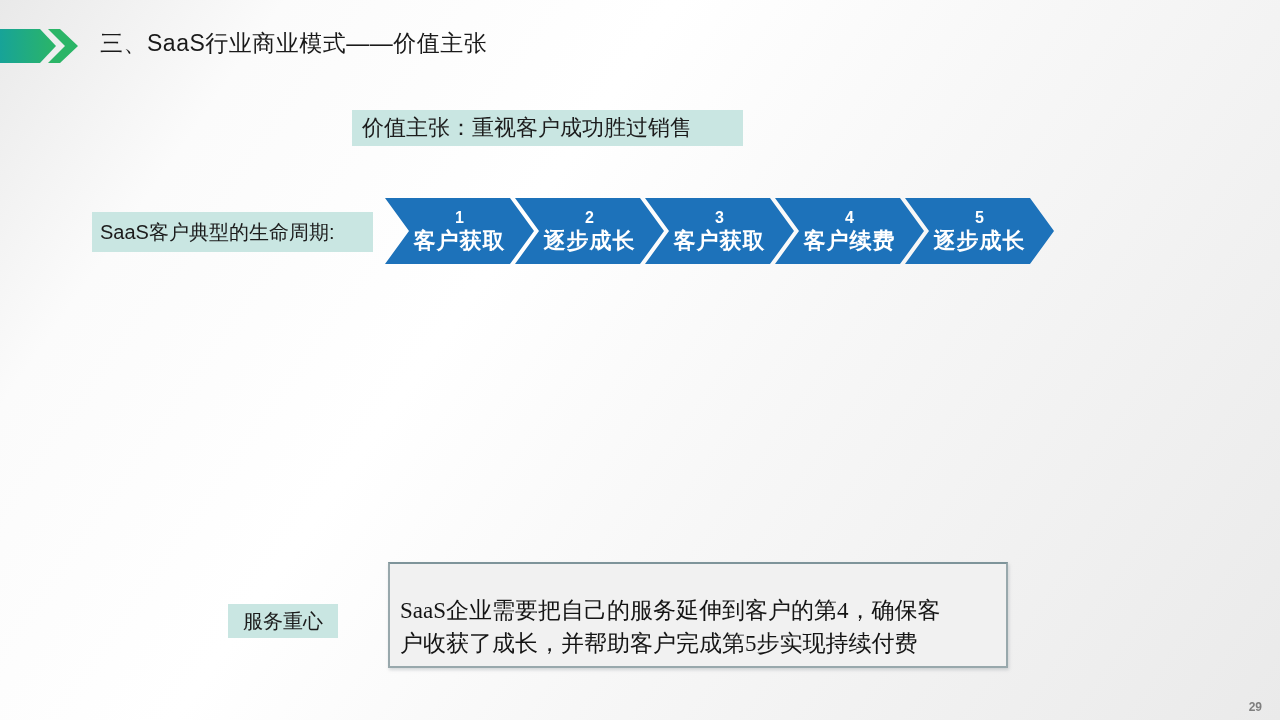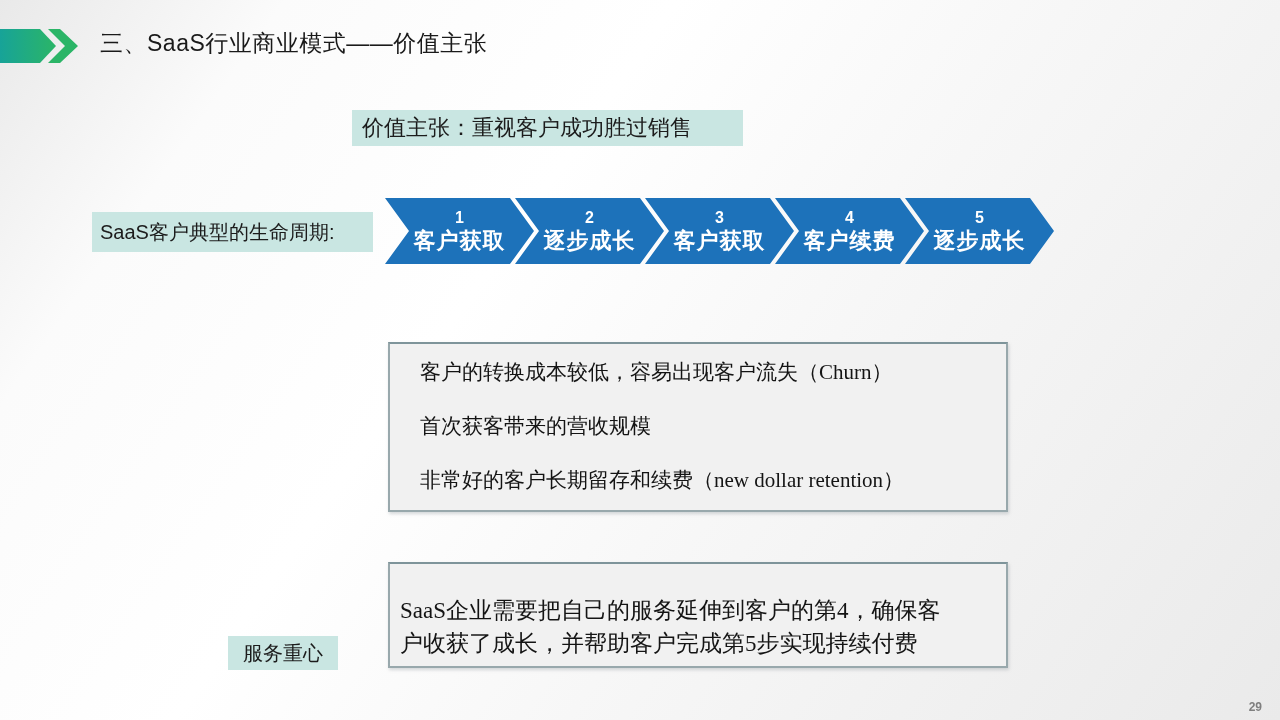--- a/index.html
+++ b/index.html
@@ -21,21 +21,21 @@
   }
 
   
   .teal {
     position:absolute; background:#c9e6e2; color:#1c1c1c;
     display:flex; align-items:center; font-size:20px;
   }
   .banner   { left:352px; top:110px; width:391px; height:36px; font-size:22px; padding-left:10px; }
   .lc-label { left:92px;  top:212px; width:281px; height:40px; padding-left:8px; }
   .core-label    { left:128px; top:364px; width:227px; height:38px; justify-content:center; }
-  .service-label { left:228px; top:636px; width:110px; height:34px; justify-content:center; }
+  .service-label { left:228px; top:604px; width:110px; height:34px; justify-content:center; }
 
   
   .chevrons { position:absolute; left:385px; top:198px; height:66px; display:flex; }
   .chevron {
     width:149px; height:66px; background:#1d72ba; color:#fff;
     clip-path:polygon(0 0, 125px 0, 100% 50%, 125px 100%, 0 100%, 24px 50%);
     display:flex; flex-direction:column; align-items:center; justify-content:center;
     text-align:center; font-weight:bold; line-height:1.15;
     filter:drop-shadow(1px 3px 2px rgba(90,105,120,.45));
   }
@@ -97,24 +97,19 @@
     <div class="chevron">
       <span class="num">4</span>
       <span class="lbl">客户续费</span>
     </div>
     <div class="chevron">
       <span class="num">5</span>
       <span class="lbl">逐步成长</span>
     </div>
   </div>
 
-  <div class="gray-box core-box">
-    <p>客户的转换成本较低，容易出现客户流失（Churn）</p>
-    <p>首次获客带来的营收规模</p>
-    <p>非常好的客户长期留存和续费（new dollar retention）</p>
-  </div>
 
   <div class="teal service-label">服务重心</div>
   <div class="gray-box service-box">SaaS企业需要把自己的服务延伸到客户的第4，确保客户收获了成长，并帮助客户完成第5步实现持续付费</div>
 
   <div class="page-number">29</div>
 
 </div>
 
 </body></html>

